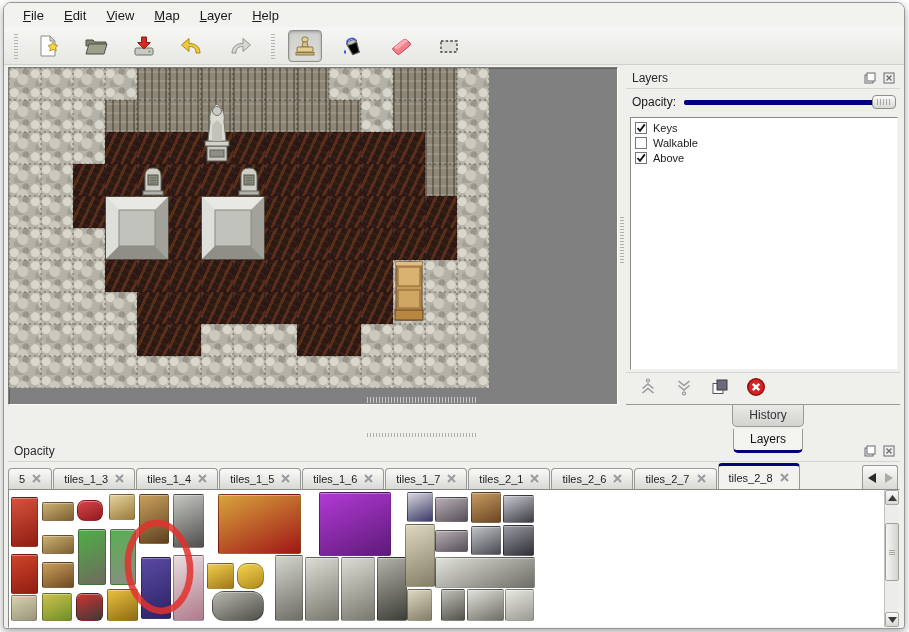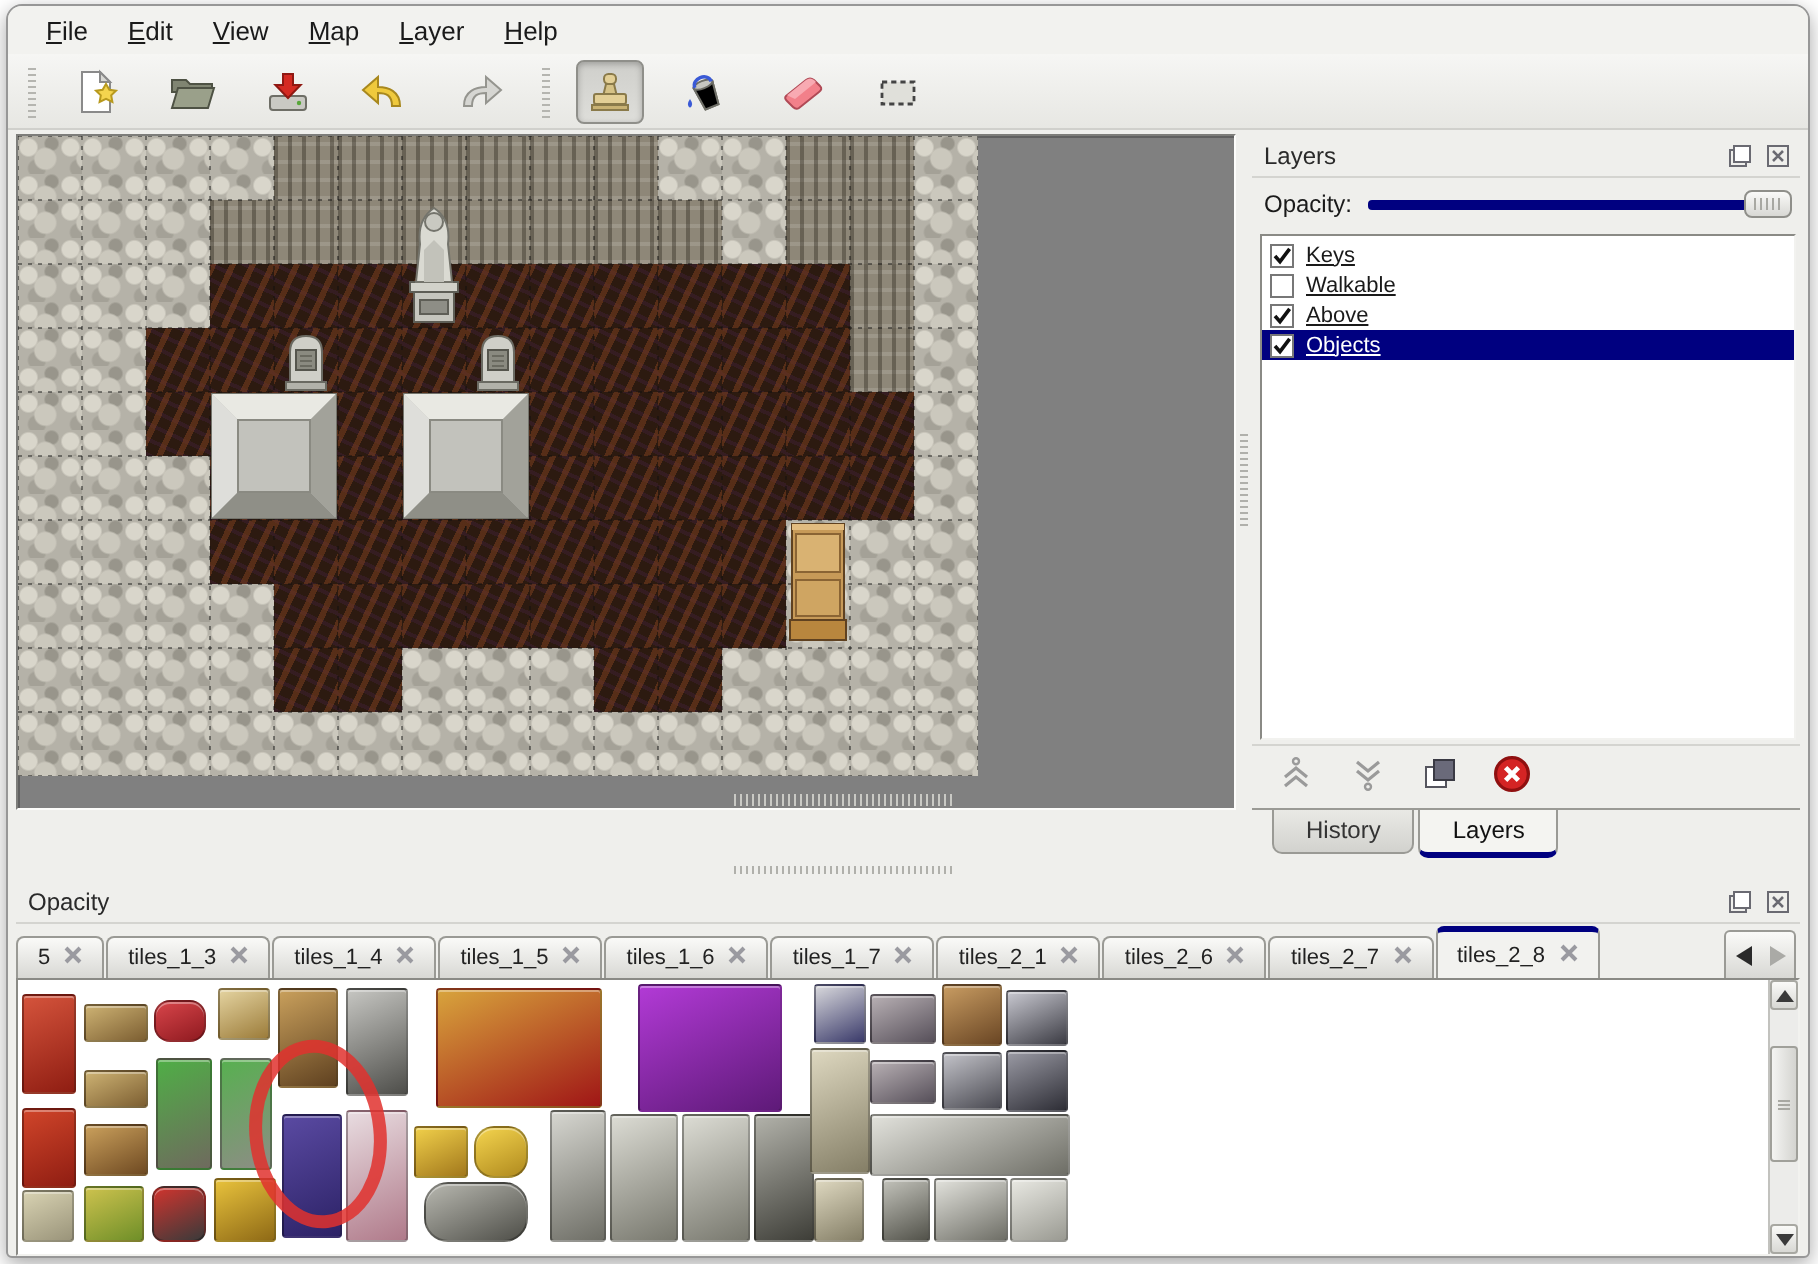--- a/index.html
+++ b/index.html
@@ -70,28 +70,28 @@
     background:#000080; border-radius:2px; }
   .slider-handle { position:absolute; right:0; top:1px; width:24px; height:14px;
     background:linear-gradient(#fafaf8,#d8d8d4); border:1px solid #8f8f8a; border-radius:4px; }
   .slider-handle i { display:block; margin:3px 4px; height:6px;
     background-image:repeating-linear-gradient(90deg,#a8a8a2 0 1px,transparent 1px 3px); }
   .layer-list { flex:1; margin:2px 2px 0 4px; background:#ffffff; border:1px solid #8a8a85;
     border-right-color:#f2f2ef; border-bottom-color:#f2f2ef; overflow:hidden; padding-top:2px; }
   .layer-row { height:15px; display:flex; align-items:center; gap:6px; padding-left:4px; }
   .layer-row.selected { background:#000080; }
   .layer-row.selected .layer-label { color:#ffffff; }
-  .layer-label { font-size:11px;text-decoration:underline; }
+  .layer-label { font-size:11px; }
   .cb { width:12px; height:12px; background:#fff; border:1px solid #777; display:flex;
     align-items:center; justify-content:center; flex:none; }
   .layer-btnrow { height:32px; display:flex; align-items:center; gap:12px; padding-left:10px;
     border-top:1px solid #d4d4d0; margin-top:2px; }
   .icon-btn { width:24px; height:24px; display:flex; align-items:center; justify-content:center; }
-  .btabs { height:26px; display:flex; align-items:flex-start; padding-left:10px; gap:2px;
-    border-top:1px solid #9a9a95; }
+  .btabs { height:26px; display:flex; align-items:center; padding-left:10px; gap:2px;
+    border-top:1px solid #9a9a95;flex-direction:column; }
   .btab { padding:3px 16px 4px; font-size:12px; background:linear-gradient(#e9e9e5,#d2d2ce);
     border:1px solid #9a9a95; border-top:none; border-radius:0 0 5px 5px; color:#333; }
   .btab.active { background:#f4f4f1; border-bottom:3px solid #000080; color:#111; }
 
   
   .hsplit { height:10px; position:relative; }
   .hsplit::after { content:""; position:absolute; top:3px; left:363px; width:110px; height:4px;
     background-image:repeating-linear-gradient(90deg,#b0b0ab 0 1px,transparent 1px 3px); }
 
   
@@ -503,28 +503,20 @@
        <span class="layer-label">Walkable</span>
      </div>
           <div class="layer-row">
        <span class="cb">
               <svg width="10" height="10" viewBox="0 0 10 10">
                 <path d="M1.5 5 L4 7.8 L8.8 1.4" fill="none" stroke="#111" stroke-width="1.8"></path>
               </svg>
             </span>
        <span class="layer-label">Above</span>
      </div>
-          <div class="layer-row selected">
-       <span class="cb">
-              <svg width="10" height="10" viewBox="0 0 10 10">
-                <path d="M1.5 5 L4 7.8 L8.8 1.4" fill="none" stroke="#111" stroke-width="1.8"></path>
-              </svg>
-            </span>
-       <span class="layer-label">Objects</span>
-     </div>
         </div>
       <div class="layer-btnrow">
           <div class="icon-btn">
             <span><svg width="20" height="20" viewBox="0 0 20 20">
                 <circle cx="10" cy="3.6" r="1.5" fill="none" stroke="#9a9a9a" stroke-width="1.2"></circle>
                 <path d="M4.5 11.5 l5.5-4.5 5.5 4.5 M4.5 16 l5.5-4.5 5.5 4.5" fill="none" stroke="#9a9a9a" stroke-width="1.6"></path>
               </svg></span>
           </div>
           <div class="icon-btn">
             <span><svg width="20" height="20" viewBox="0 0 20 20">

